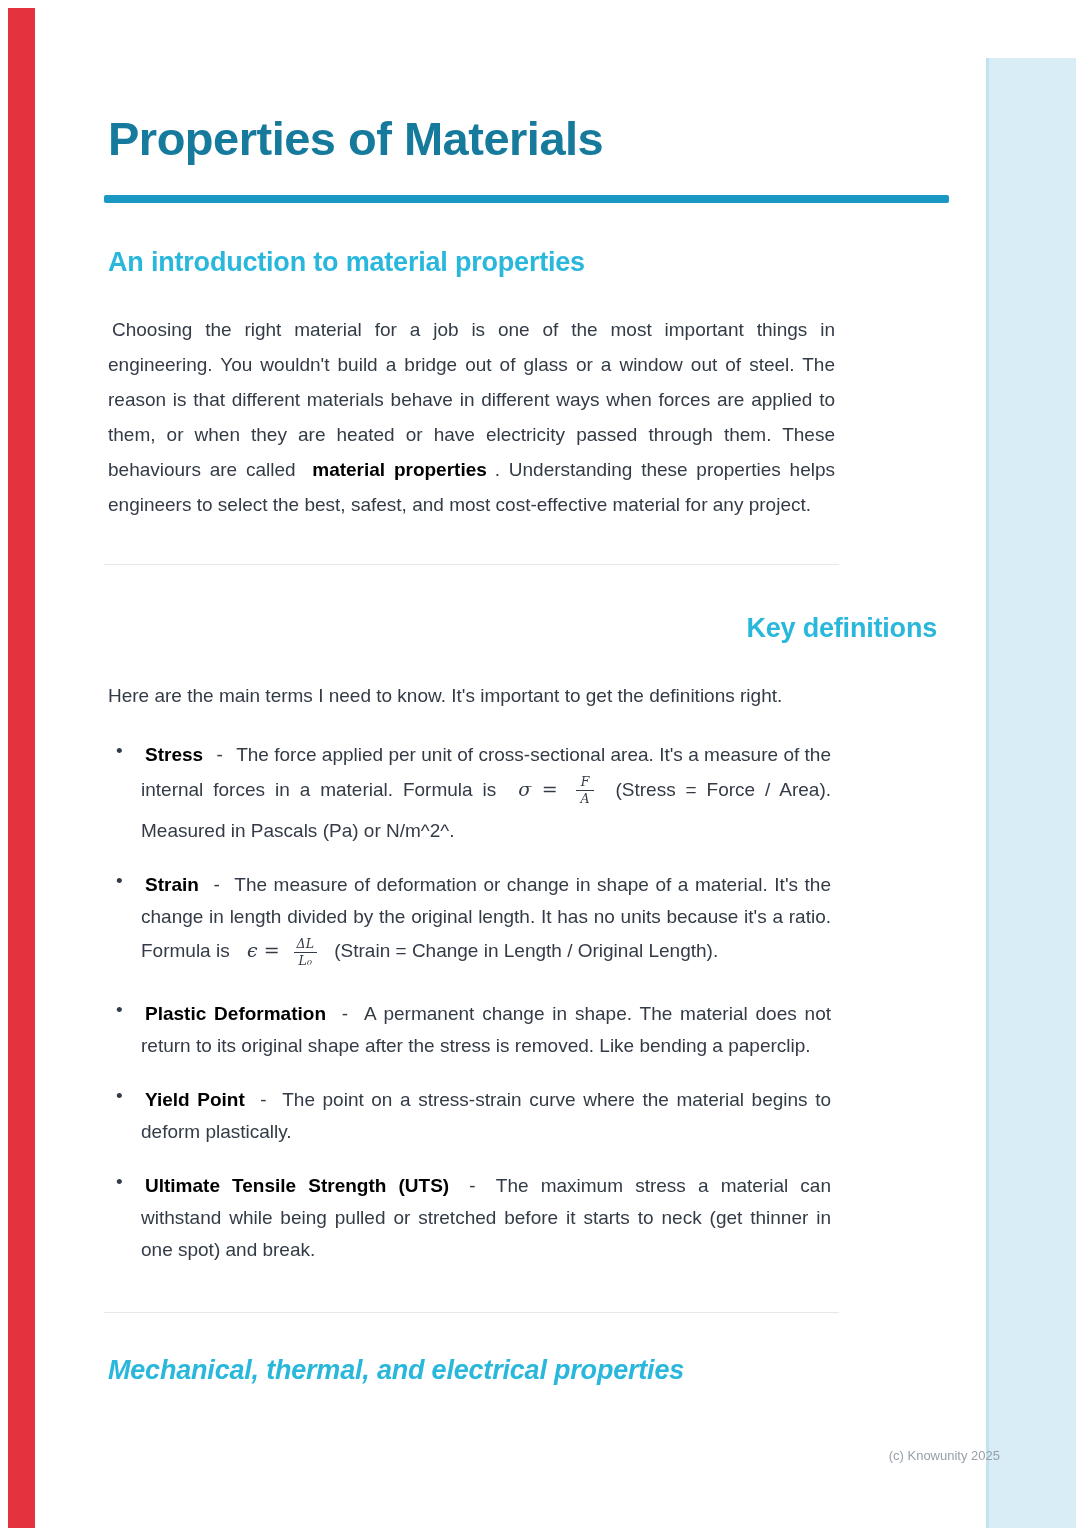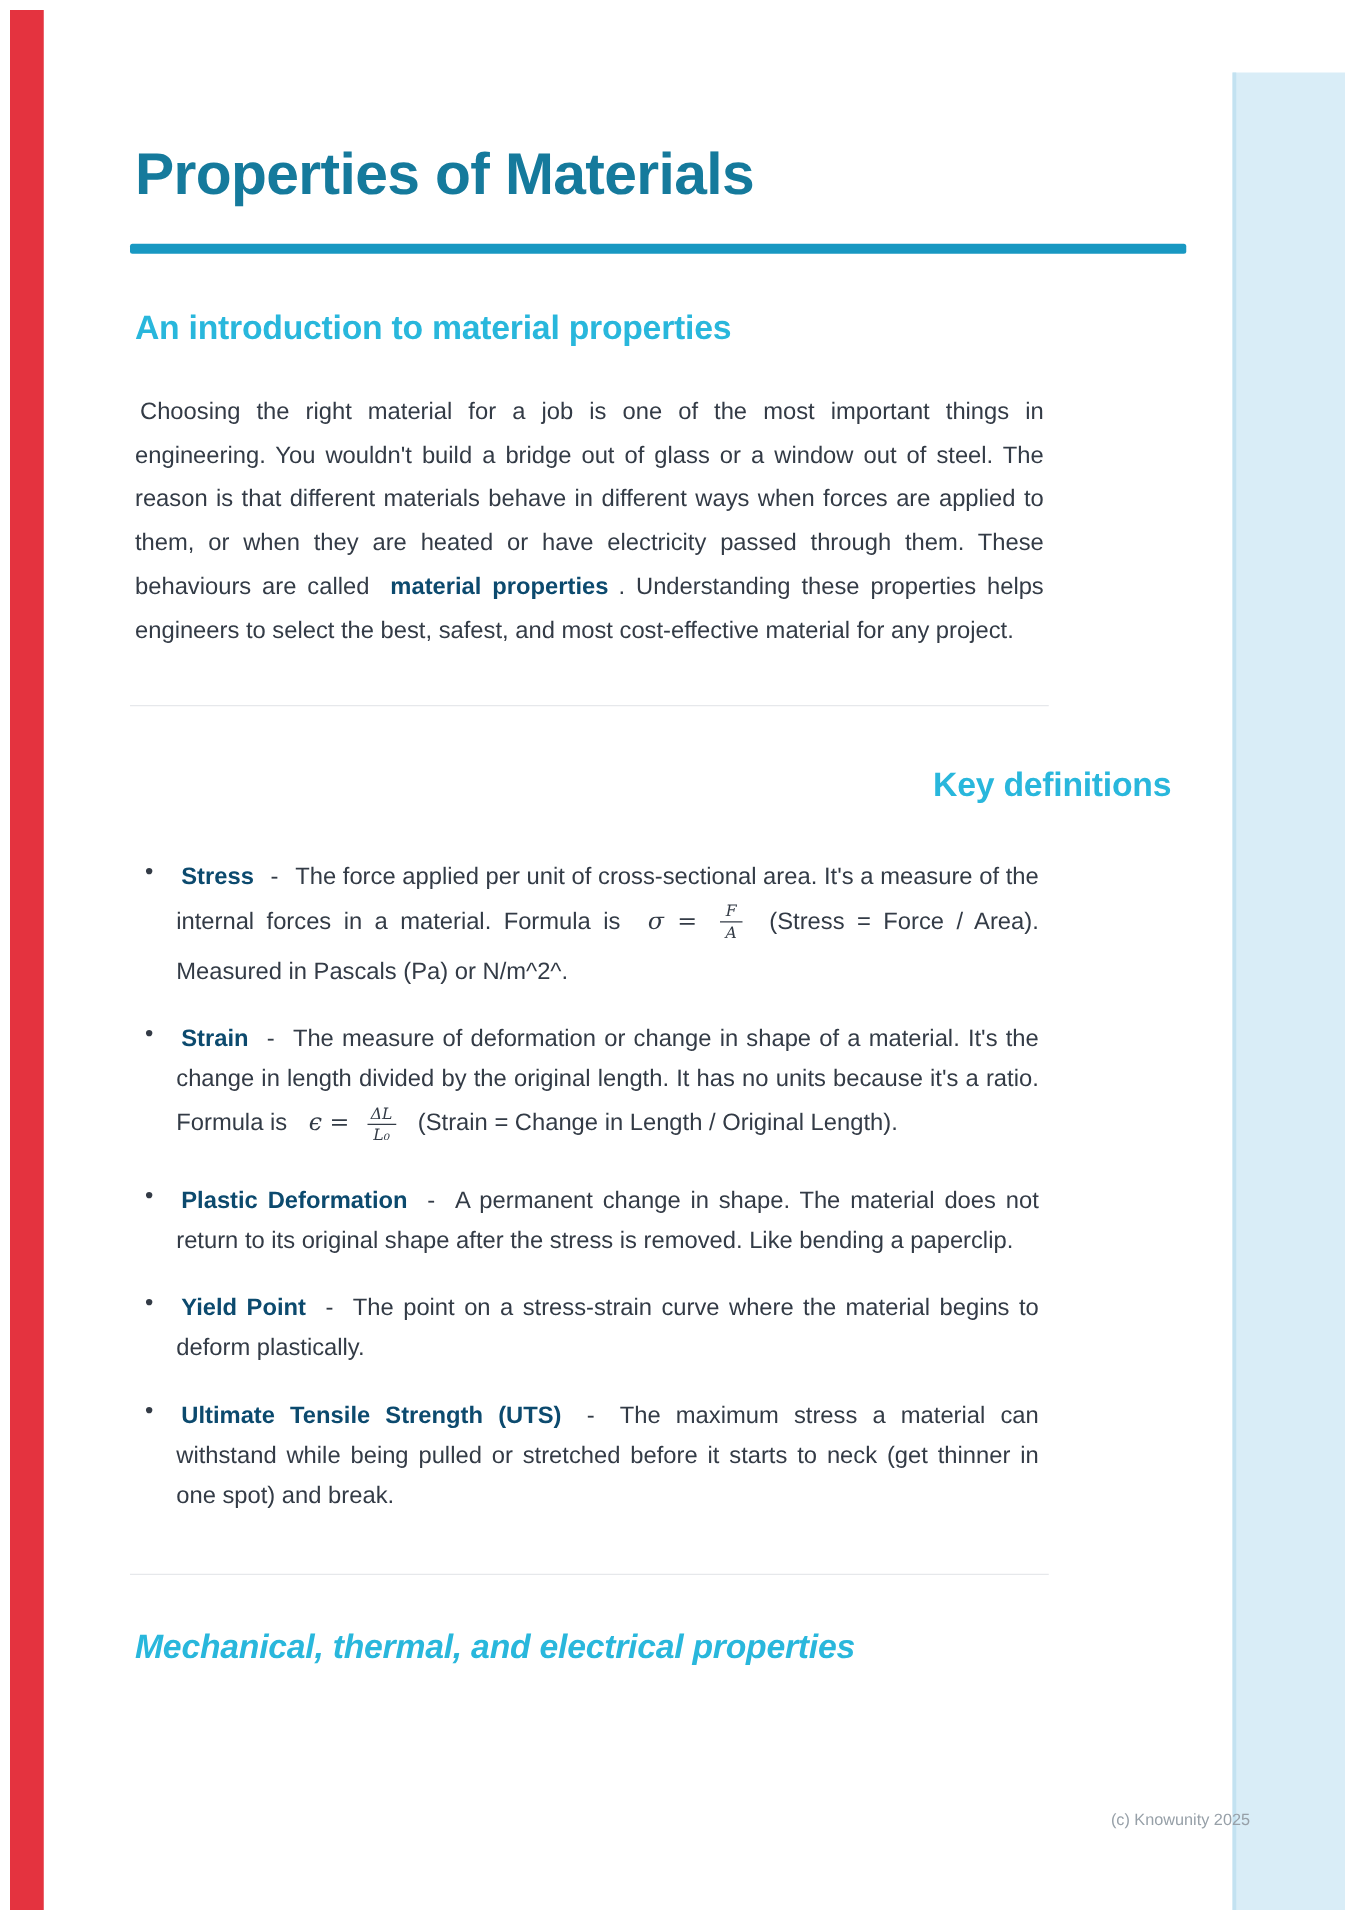--- a/index.html
+++ b/index.html
@@ -64,33 +64,33 @@
   h2.last  { margin-top: 30px; font-style: italic; }
 
   .text-block {
     width: 735px;
     font-size: 19px;
     line-height: 35px;
     color: #333b46;
     text-align: justify;
     margin-top: 26px;
   }
-  .text-block strong, li strong { color: #0c4a6e; font-weight: 700; }
+  .text-block strong, li strong { color: #000000; font-weight: 700; }
 
   hr.divider {
     width: 735px;
     border: none;
     border-top: 1px solid #e6e8eb;
     margin-top: 38px;
   }
 
   ul.def-list {
     width: 735px;
     list-style: none;
-    margin-top: 30px;
+    margin-top: 14px;
     padding-left: 33px;
   }
   ul.def-list li {
     position: relative;
     font-size: 19px;
     line-height: 32px;
     color: #333b46;
     text-align: justify;
     margin-bottom: 14px;
   }
@@ -140,20 +140,21 @@
     <div class="title-bar"></div>
 
     <h2 class="section-heading first">An introduction to material properties</h2>
 
     <p class="text-block"><span>Choosing the right material for a job is one of the most important things in engineering. You wouldn't build a bridge out of glass or a window out of steel. The reason is that different materials behave in different ways when forces are applied to them, or when they are heated or have electricity passed through them. These behaviours are called </span><strong>material properties</strong><span>. Understanding these properties helps engineers to select the best, safest, and most cost-effective material for any project.</span></p>
 
     <hr class="divider">
 
     <h2 class="section-heading mid">Key definitions</h2>
 
+    <p class="text-block">Here are the main terms I need to know. It's important to get the definitions right.</p>
 
     <ul class="def-list">
 
       <li><strong>Stress</strong><span> - </span><span>The force applied per unit of cross-sectional area. It's a measure of the internal forces in a material. Formula is </span><span class="math"><span>σ = </span><span class="frac"><span class="num">F</span><span class="den">A</span></span></span><span> (Stress = Force / Area). Measured in Pascals (Pa) or N/m^2^.</span></li>
 
       <li><strong>Strain</strong><span> - </span><span>The measure of deformation or change in shape of a material. It's the change in length divided by the original length. It has no units because it's a ratio. Formula is </span><span class="math"><span>ϵ = </span><span class="frac"><span class="num">ΔL</span><span class="den">L₀</span></span></span><span> (Strain = Change in Length / Original Length).</span></li>
 
 
       <li><strong>Plastic Deformation</strong><span> - </span><span>A permanent change in shape. The material does not return to its original shape after the stress is removed. Like bending a paperclip.</span></li>
 

